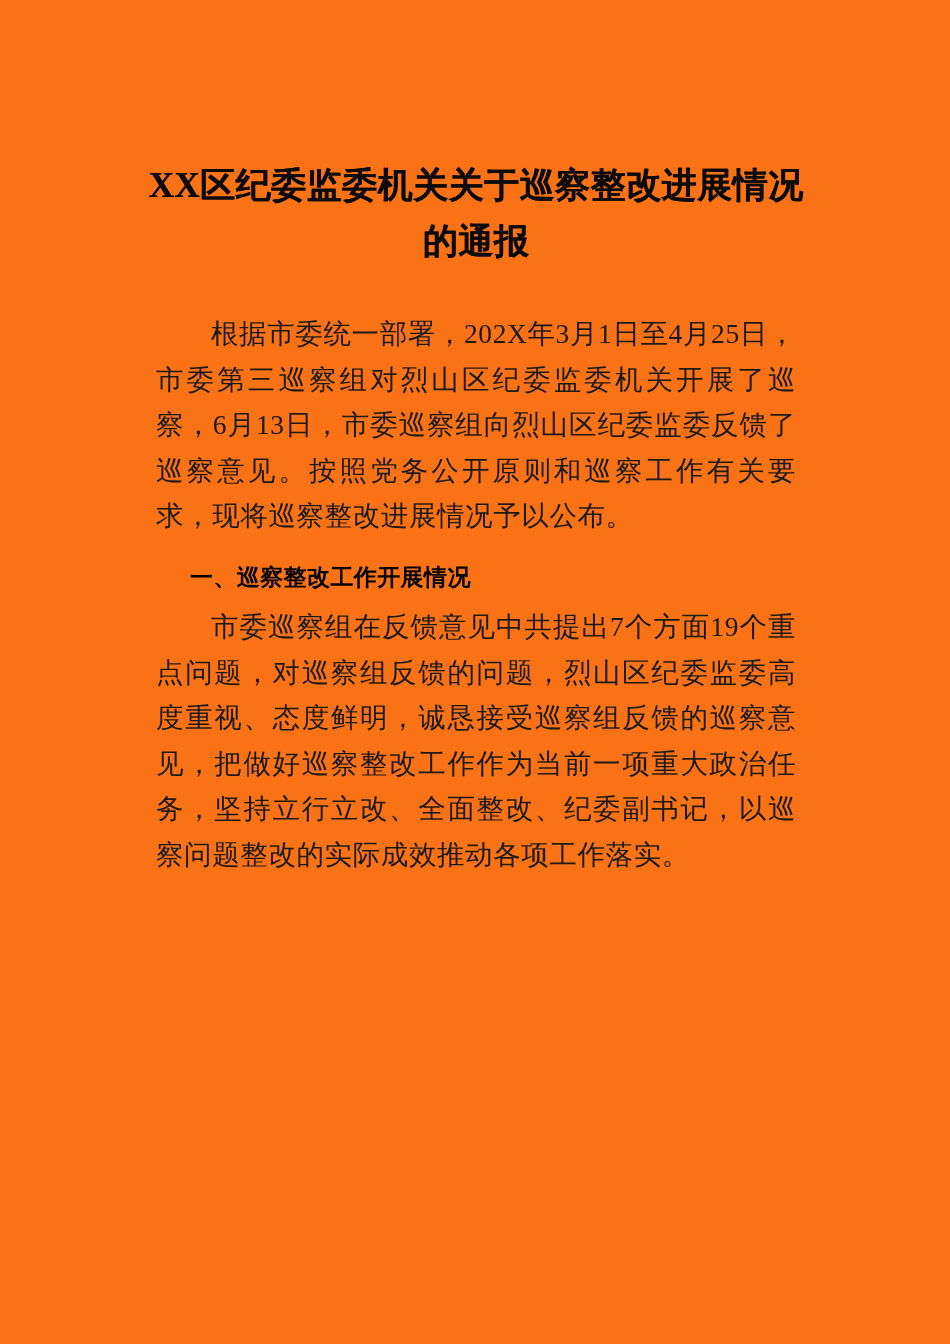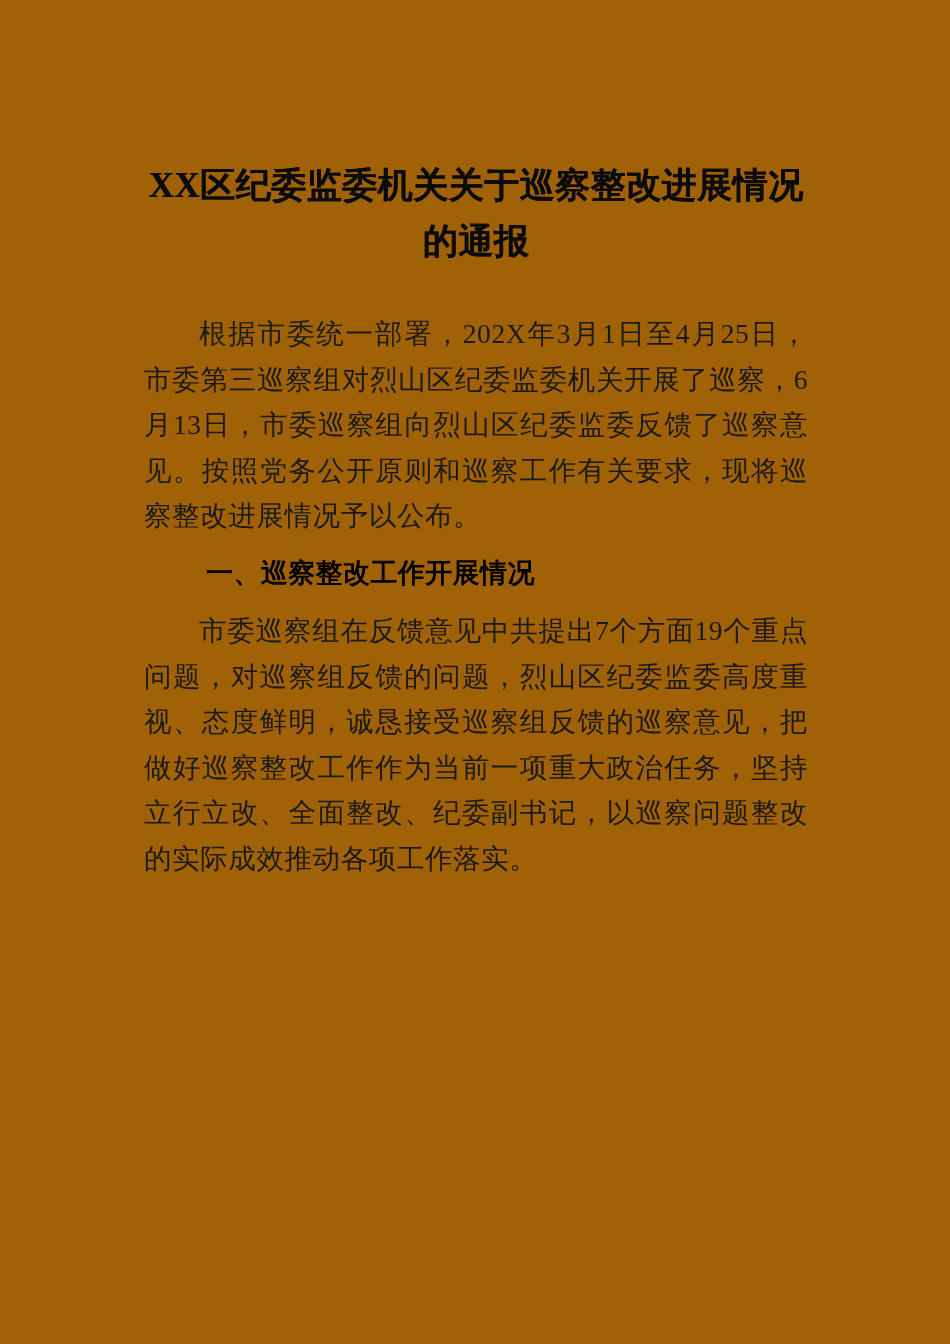--- a/index.html
+++ b/index.html
@@ -12,21 +12,21 @@
     background: #ffffff;
     font-family: "Liberation Serif", "DejaVu Serif", serif;
     color: #000000;
     overflow: hidden;
   }
 
   .page {
     position: relative;
     width: 950px;
     height: 1344px;
-    background: #a16207;
+    background: #f97316;
     box-sizing: border-box;
   }
 
   .doc-body {
     position: absolute;
     left: 140px;
     top: 0;
     width: 672px;
   }
 
@@ -39,21 +39,21 @@
     font-weight: 700;
     line-height: 56px;
     text-align: center;
     letter-spacing: 0.5px;
     color: #0b0b0b;
     text-shadow: 0.6px 0 0 #0b0b0b;
   }
 
   
   .para {
-    margin: 4px;
+    margin: 16px;
     font-family: "Liberation Serif", "DejaVu Serif", serif;
     font-size: 27.5px;
     font-weight: 400;
     line-height: 45.5px;
     text-align: justify;
     text-justify: inter-character;
     text-indent: 2em;
     letter-spacing: 0.6px;
     color: #1a1a1a;
   }
@@ -61,23 +61,23 @@
   .para.first-para {
     margin-top: 41px;
   }
 
   .para.tight {
     margin-top: 0;
   }
 
   
   .section-heading {
-    margin: 12px;
+    margin: 4px;
     font-family: "Liberation Sans", "DejaVu Sans", sans-serif;
-    font-size: 27px;
+    font-size: 23px;
     font-weight: 700;
     line-height: 45.5px;
     text-indent: 2em;
     letter-spacing: 0.4px;
     color: #000000;
   }
 </style>
 </head>
 <body>
 

